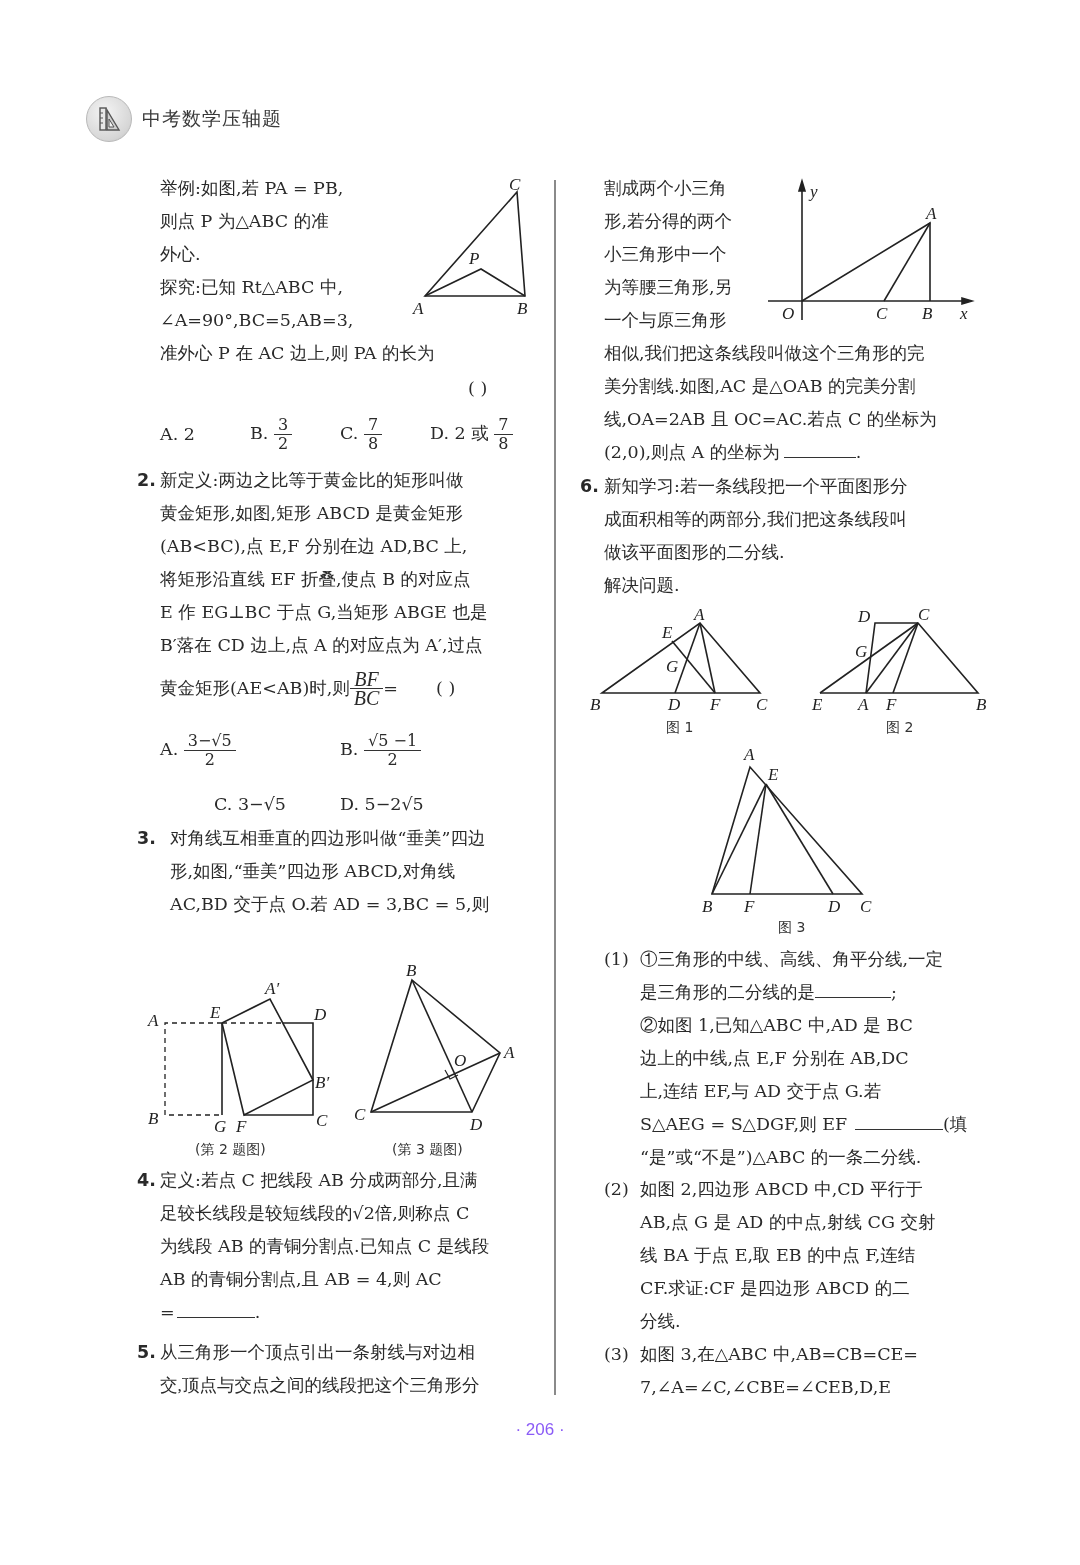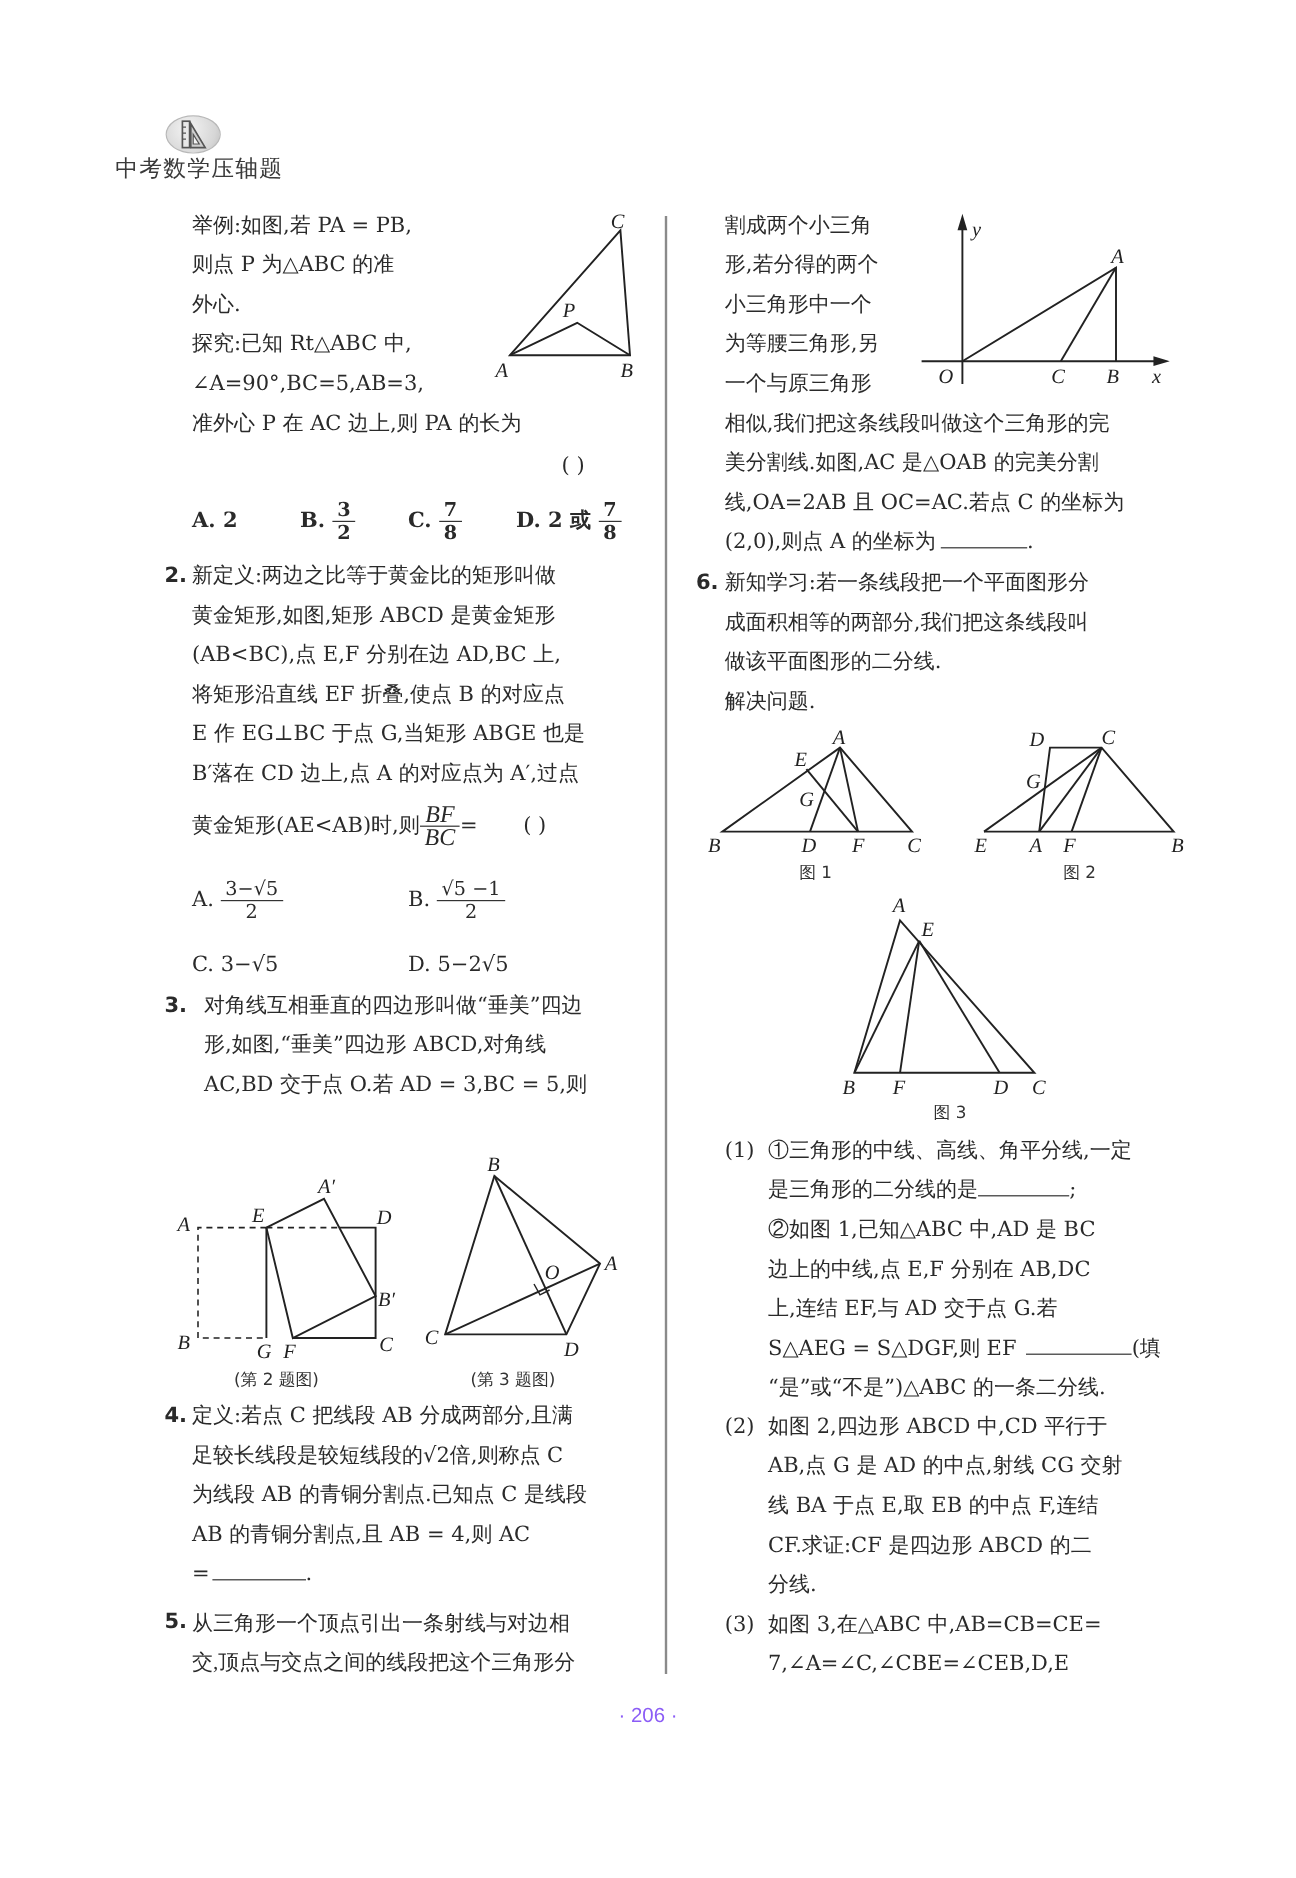--- a/index.html
+++ b/index.html
@@ -1,19 +1,19 @@
 <!DOCTYPE html>
 <html><head>
 <meta charset="utf-8">
 <style>
   html, body { margin:0; padding:0; background:#ffffff; }
   body { width:1080px; height:1565px; position:relative; overflow:hidden;
          font-family:"DejaVu Serif","Liberation Serif",serif; color:#2a2a2a; }
   .abs { position:absolute; }
-  .header { left:86px; top:96px; height:46px; display:flex; align-items:center;flex-direction:column; }
+  .header { left:86px; top:96px; height:46px; display:flex; align-items:center; }
   .logo { width:44px; height:44px; border-radius:50%;
           background:radial-gradient(circle at 40% 35%, #f4f4f4 0%, #d6d6d6 70%, #bdbdbd 100%);
           border:1px solid #b8b8b8; display:flex; align-items:center; justify-content:center; }
   .header-title { margin-left:10px; font-family:"DejaVu Sans","Liberation Sans",sans-serif;
           font-size:19px; color:#3a3a3a; letter-spacing:1px; }
   .divider { left:554px; top:180px; width:2px; height:1215px; background:#8a8a8a; }
   .txt { font-size:17.5px; line-height:33px; white-space:nowrap; }
   .i { font-style:italic; font-family:"Liberation Serif","DejaVu Serif",serif; font-size:19px; }
   .num { font-weight:bold; font-family:"DejaVu Sans","Liberation Sans",sans-serif; }
   .blank { display:inline-block; border-bottom:1px solid #333; height:1.1em; vertical-align:baseline; }
@@ -55,21 +55,21 @@
 </div>
 <svg class="abs" style="left:405px; top:172px;" width="140" height="150">
   <polygon points="20,124 112,20 120,124"></polygon>
   <polyline points="20,124 76,97 120,124"></polyline>
   <text class="lbl" x="104" y="18">C</text>
   <text class="lbl" x="64" y="92">P</text>
   <text class="lbl" x="8" y="142">A</text>
   <text class="lbl" x="112" y="142">B</text>
 </svg>
 <div class="abs txt" style="left:468px; top:372px;">(      )</div>
-<div class="abs txt" style="left:160px; top:416px; display:flex; align-items:center; gap:0;font-weight:bold;">
+<div class="abs txt" style="left:160px; top:416px; display:flex; align-items:center; gap:0;">
   <span style="width:90px">A. 2</span>
   <span style="width:90px">
     <span>B.</span>
     <span class="frac">
         <span>3</span>
         <span class="bar"></span>
         <span>2</span>
       </span>
   </span>
   <span style="width:90px">
@@ -121,21 +121,21 @@
   <span>
     <span>B.</span>
     <span class="frac">
         <span>√5 −1</span>
         <span class="bar"></span>
         <span>2</span>
       </span>
   </span>
 </div>
 <div class="abs txt" style="left:160px; top:788px; display:flex;">
-  <span style="width:180px;">C. 3−√5</span>
+  <span style="width:180px;text-align:center;">C. 3−√5</span>
   <span>D. 5−2√5</span>
 </div>
 
 <div class="abs txt num" style="left:137px; top:822px;">3.</div>
 <div class="abs txt" style="left:170px; top:822px;">
   <div>对角线互相垂直的四边形叫做“垂美”四边</div>
   <div>形,如图,“垂美”四边形 ABCD,对角线</div>
   <div>AC,BD 交于点 O.若 AD = 3,BC = 5,则</div>
 </div>
 

